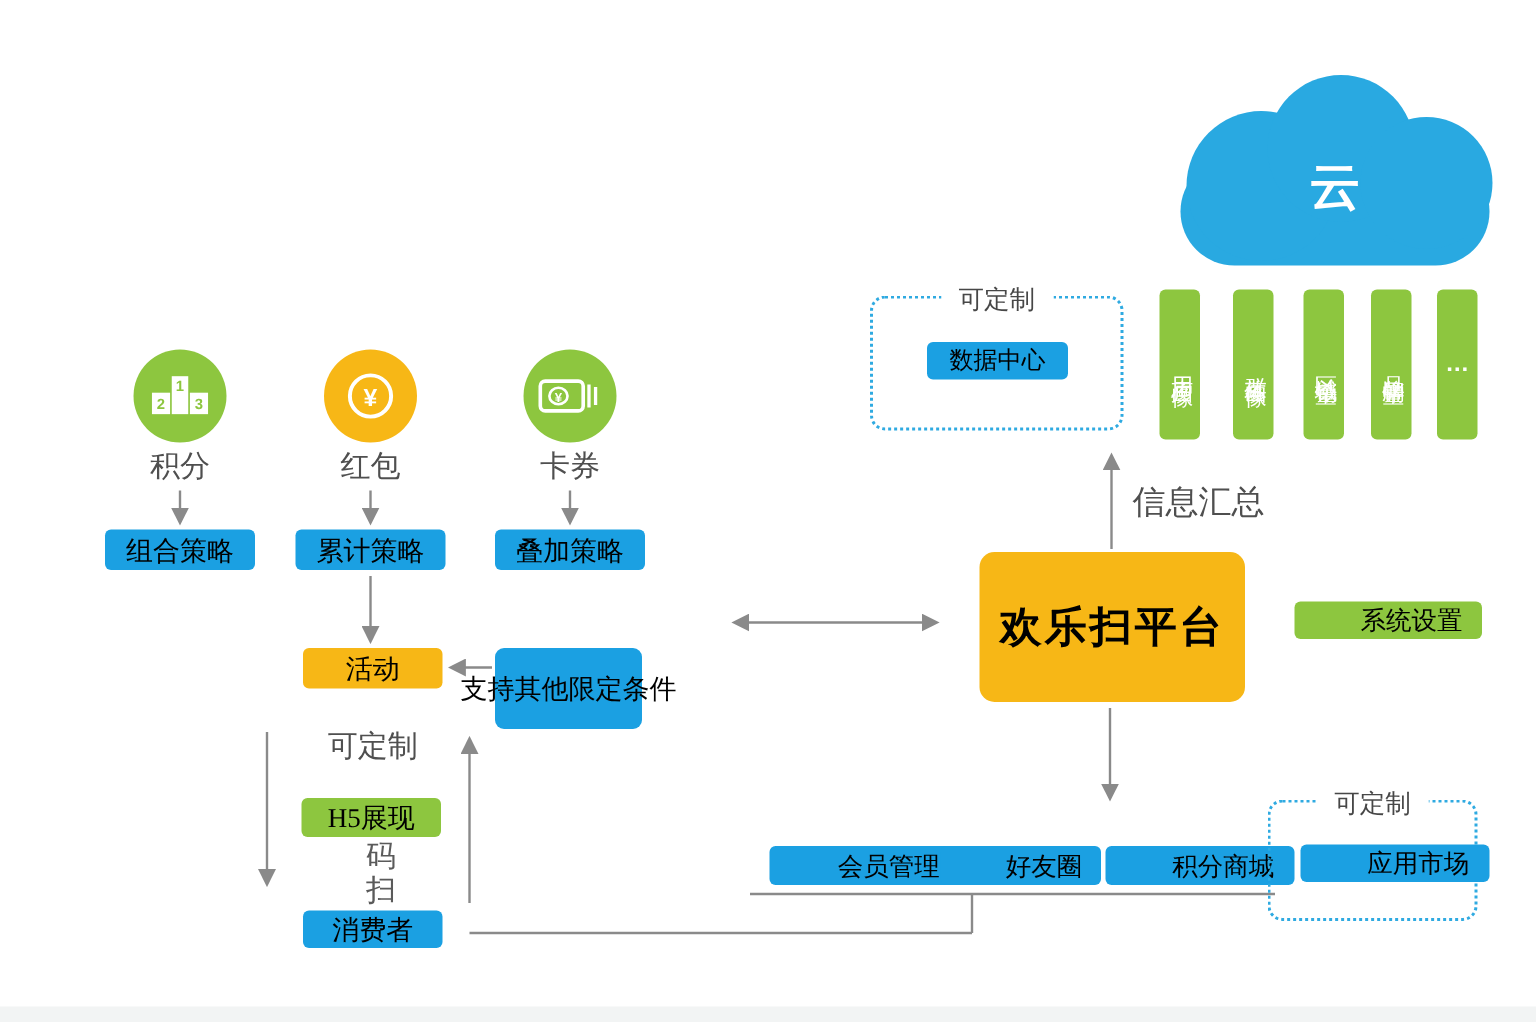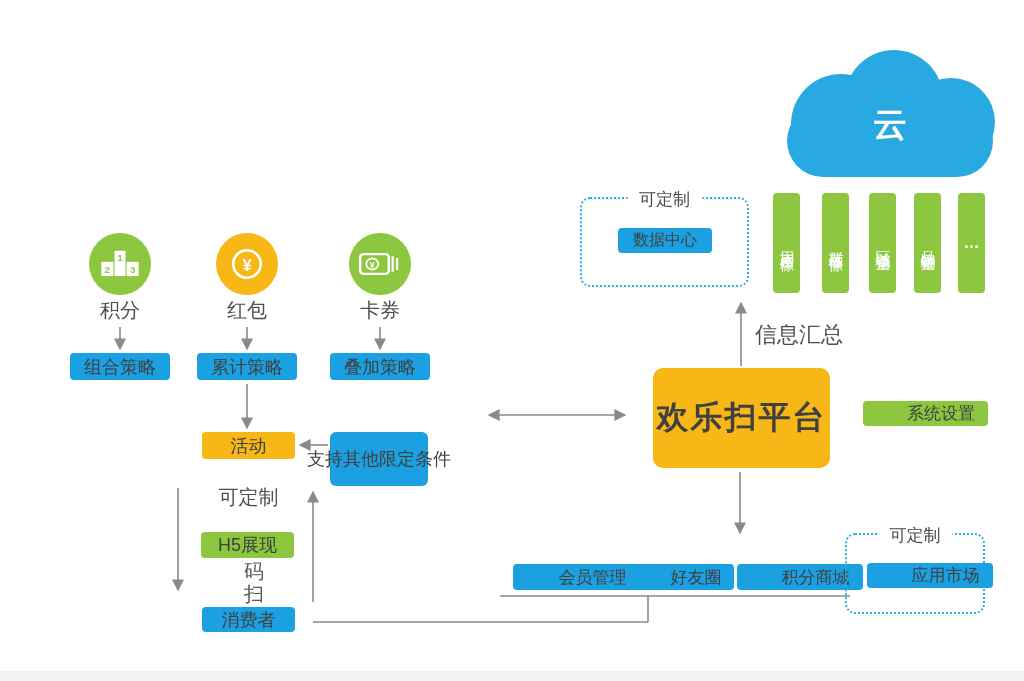--- a/index.html
+++ b/index.html
@@ -2,21 +2,21 @@
 <html><head>
 <meta charset="utf-8">
 <style>
   html,body{margin:0;padding:0;background:#ffffff;}
   .stage{
     position:relative;width:1024px;height:681px;overflow:hidden;background:#ffffff;
     font-family:"Liberation Sans","DejaVu Sans",sans-serif;color:#4d4d4d;
   }
   .abs{position:absolute;}
   .node{position:absolute;display:flex;align-items:center;justify-content:center;
-        color:#404040;border-radius:4px;white-space:nowrap;}
+        color:#000000;border-radius:4px;white-space:nowrap;font-family:Liberation Serif, serif;}
   .box-blue{background:#1ba0e2;}
   .box-green{background:#8dc63f;}
   .box-orange{background:#f7b716;}
   .f16{font-size:16px;} .f17{font-size:17px;padding-left:31px;} .f18{font-size:18px;}
   .label{position:absolute;text-align:center;color:#4f4f4f;}
   .panel{position:absolute;border:2px dotted #2faae1;}
   .panel-title{position:absolute;left:50%;transform:translateX(-50%);
                background:#ffffff;padding:0 12px;color:#474747;white-space:nowrap;}
   .circle{position:absolute;width:62px;height:62px;border-radius:50%;
           display:flex;align-items:center;justify-content:center;}
@@ -119,21 +119,21 @@
   <div class="node box-blue f16" style="left:618px;top:228px;width:94px;height:25px;">数据中心</div>
 
   <div class="vbox" style="left:773px;top:193px;">用户画像</div>
   <div class="vbox" style="left:822px;top:193px;">群体画像</div>
   <div class="vbox" style="left:869px;top:193px;">区域销量</div>
   <div class="vbox" style="left:914px;top:193px;">品牌销量</div>
   <div class="vbox dots" style="left:958px;top:193px;">…</div>
 
   <div class="label" style="left:755px;top:320px;font-size:22px;white-space:nowrap;">信息汇总</div>
 
-  <div class="node box-orange" style="left:653px;top:368px;width:177px;height:100px;border-radius:10px;font-size:32px;font-weight:bold;letter-spacing:2px;">欢乐扫平台</div>
+  <div class="node box-orange" style="left:653px;top:368px;width:177px;height:100px;border-radius:10px;font-size:28px;font-weight:bold;letter-spacing:2px;">欢乐扫平台</div>
 
   <div class="node box-green f17" style="left:863px;top:401px;width:94px;height:25px;">系统设置</div>
 
   <div class="node box-blue f17" style="left:513px;top:564px;width:97px;height:26px;">会员管理</div>
   <div class="node box-blue f17" style="left:627px;top:564px;width:76px;height:26px;">好友圈</div>
   <div class="node box-blue f17" style="left:737px;top:564px;width:95px;height:26px;">积分商城</div>
 
   <div class="panel" style="left:845px;top:533px;width:136px;height:77px;border-radius:10px;">
     <div class="panel-title" style="top:-11px;font-size:17px;">可定制</div>
   </div>

